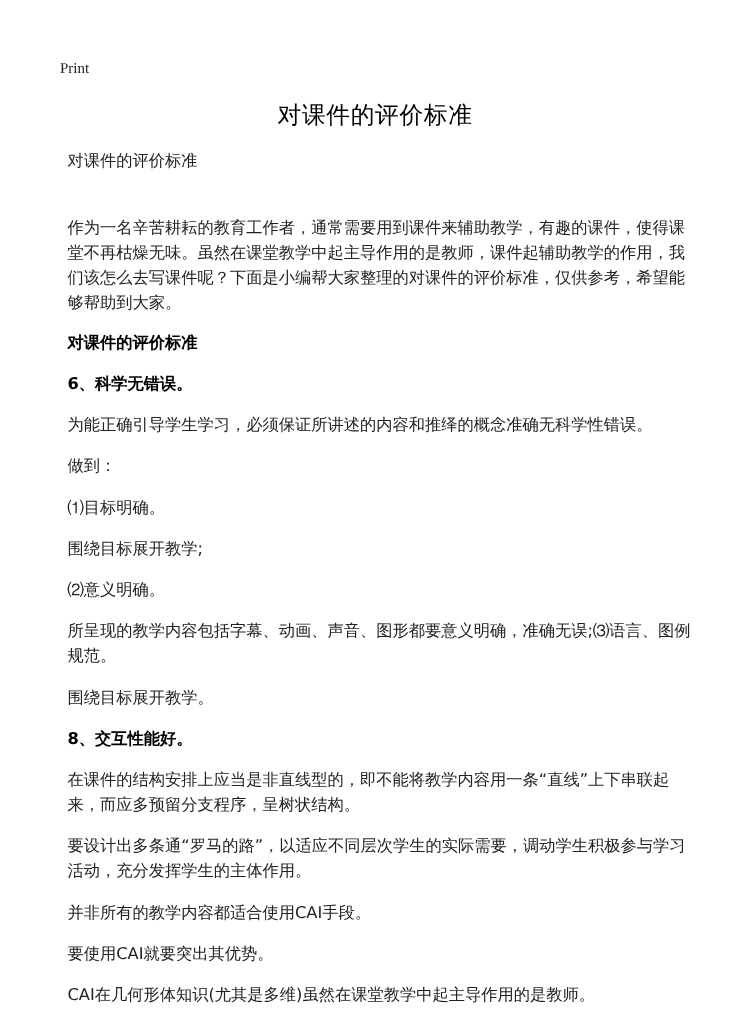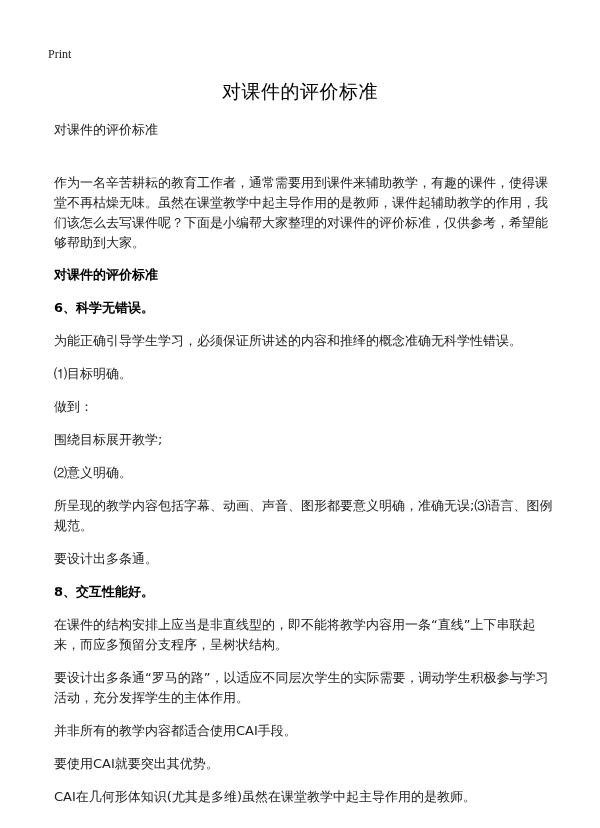--- a/index.html
+++ b/index.html
@@ -34,26 +34,26 @@
   <div class="print-label">Print</div>
   <div class="doc-title">对课件的评价标准</div>
 
   <div class="content">
     <p class="subtitle">对课件的评价标准</p>
     <p class="lead">作为一名辛苦耕耘的教育工作者，通常需要用到课件来辅助教学，有趣的课件，使得课堂不再枯燥无味。虽然在课堂教学中起主导作用的是教师，课件起辅助教学的作用，我们该怎么去写课件呢？下面是小编帮大家整理的对课件的评价标准，仅供参考，希望能够帮助到大家。</p>
     <p class="heading">对课件的评价标准</p>
 
     <p class="heading">6、科学无错误。</p>
     <p>为能正确引导学生学习，必须保证所讲述的内容和推绎的概念准确无科学性错误。</p>
+    <p>做到：</p>
     <p>⑴目标明确。</p>
-    <p>做到：</p>
     <p>围绕目标展开教学;</p>
     <p>⑵意义明确。</p>
     <p>所呈现的教学内容包括字幕、动画、声音、图形都要意义明确，准确无误;⑶语言、图例规范。</p>
-    <p>要设计出多条通。</p>
+    <p>围绕目标展开教学。</p>
 
     <p class="heading">8、交互性能好。</p>
     <p>在课件的结构安排上应当是非直线型的，即不能将教学内容用一条“直线”上下串联起来，而应多预留分支程序，呈树状结构。</p>
     <p>要设计出多条通“罗马的路”，以适应不同层次学生的实际需要，调动学生积极参与学习活动，充分发挥学生的主体作用。</p>
 
     <p>并非所有的教学内容都适合使用CAI手段。</p>
     <p>要使用CAI就要突出其优势。</p>
     <p>CAI在几何形体知识(尤其是多维)虽然在课堂教学中起主导作用的是教师。</p>
   </div>
 </div>

